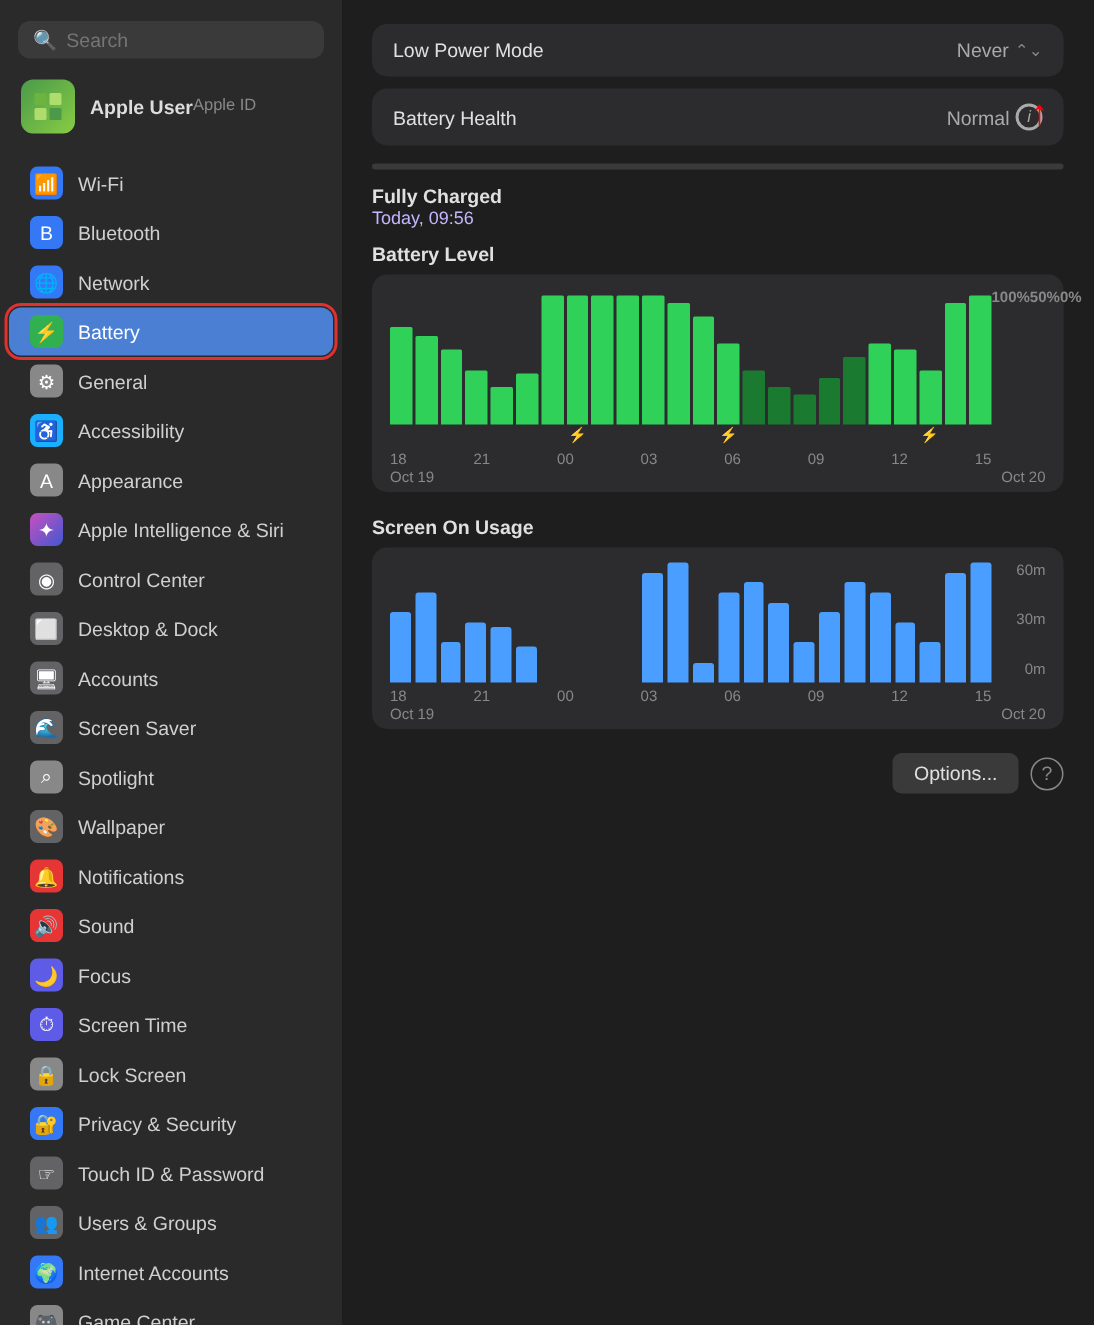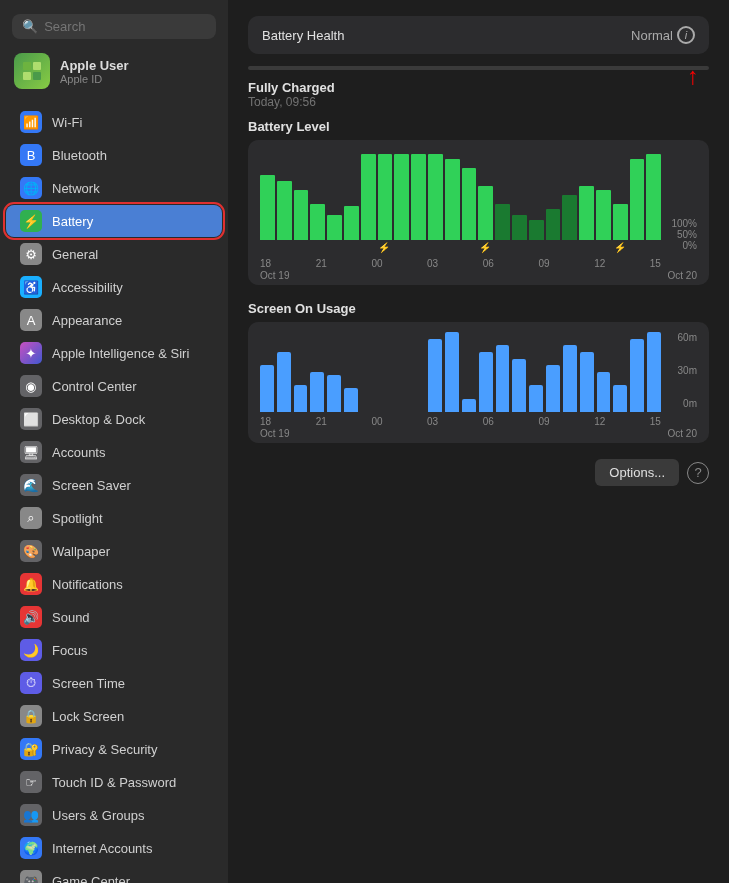--- a/index.html
+++ b/index.html
@@ -51,21 +51,21 @@
       padding: 4px 14px 8px 14px;
       gap: 10px;
     }
     .avatar-box {
       width: 36px; height: 36px;
       background: linear-gradient(135deg, #4a9a4a, #88cc44);
       border-radius: 8px;
       display: flex; align-items: center; justify-content: center;
     }
     .avatar-name-area {
-      display: flex; flex-direction: column;
+      display: flex; flex-direction: row;
     }
     .avatar-name { font-size: 13px; font-weight: 600; color: #ddd; }
     .avatar-sub { font-size: 11px; color: #888; }
 
     .sidebar-divider {
       height: 1px;
       background: #3a3a3a;
       margin: 4px 0;
     }
 
@@ -190,21 +190,21 @@
       text-align: center;
       background: transparent;
       color: #aaa;
     }
     .tab-btn.active {
       background: #5a5a5a;
       color: #fff;
     }
 
     .fully-charged { font-size: 13px; font-weight: 600; color: #e0e0e0; }
-    .charge-time { font-size: 12px; color: #737373; margin-bottom: 10px; }
+    .charge-time { font-size: 12px; color: #c4b5fd; margin-bottom: 10px; }
 
     .chart-section { margin-bottom: 16px; }
     .chart-title { font-size: 13px; font-weight: 700; color: #e0e0e0; margin-bottom: 6px; }
 
     .chart-wrapper {
       background: #2c2c2e;
       border-radius: 10px;
       padding: 10px 12px 4px 12px;
       position: relative;
     }
@@ -412,20 +412,27 @@
         <div class="item-icon icon-gamecenter">🎮</div>
         <span class="item-label">Game Center</span>
       </div>
     </div>
 </div>
 
 <div class="main-content">
 
   <div class="red-arrow">↑</div>
 
+  <div class="settings-row">
+    <span class="settings-row-label">Low Power Mode</span>
+    <span class="settings-row-value">
+      <span>Never</span>
+      <span class="chevron-updown">⌃⌄</span>
+    </span>
+  </div>
 
   <div class="battery-health-row">
     <span class="settings-row-label">Battery Health</span>
     <span class="settings-row-value">
       <span>Normal</span>
       <div class="info-circle"></div>
     </span>
   </div>
 
   <div class="tab-bar">
@@ -495,21 +502,21 @@
               <span>18</span>
               <span>21</span>
               <span>00</span>
               <span>03</span>
               <span>06</span>
               <span>09</span>
               <span>12</span>
               <span>15</span>
             </div>
         </div>
-        <div style="width:36px; display:flex; flex-direction:column; justify-content:flex-end; padding-bottom:18px;">
+        <div style="width:36px; display:flex; flex-direction:row; justify-content:space-between; padding-bottom:18px;font-weight:bold;">
           <span style="font-size:10px; color:#888; text-align:right;">100%</span>
           <span style="font-size:10px; color:#888; text-align:right;">50%</span>
           <span style="font-size:10px; color:#888; text-align:right;">0%</span>
         </div>
       </div>
       <div id="battery-dates-row" class="x-axis-dates">
           <span>Oct 19</span>
           <span style="margin-left: 38%;">Oct 20</span>
         </div>
     </div>

